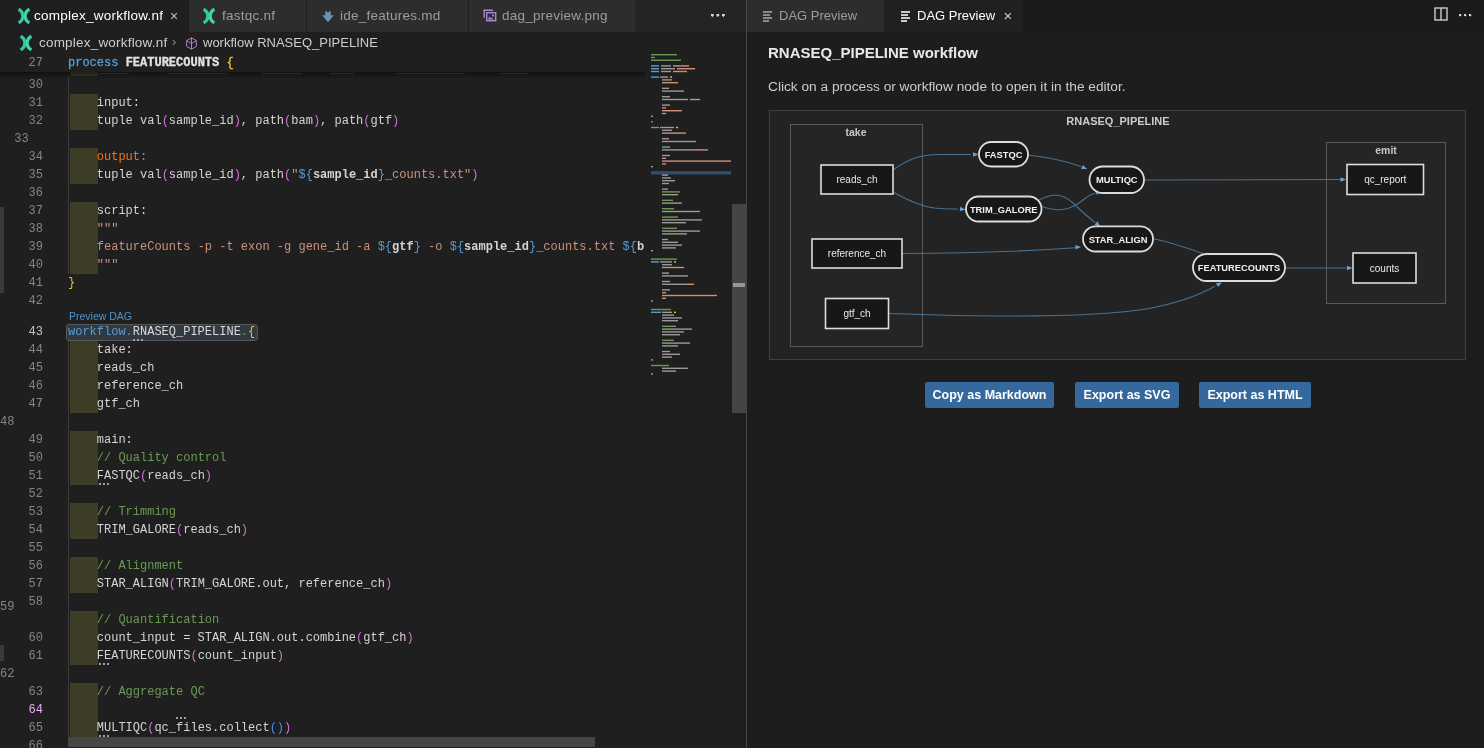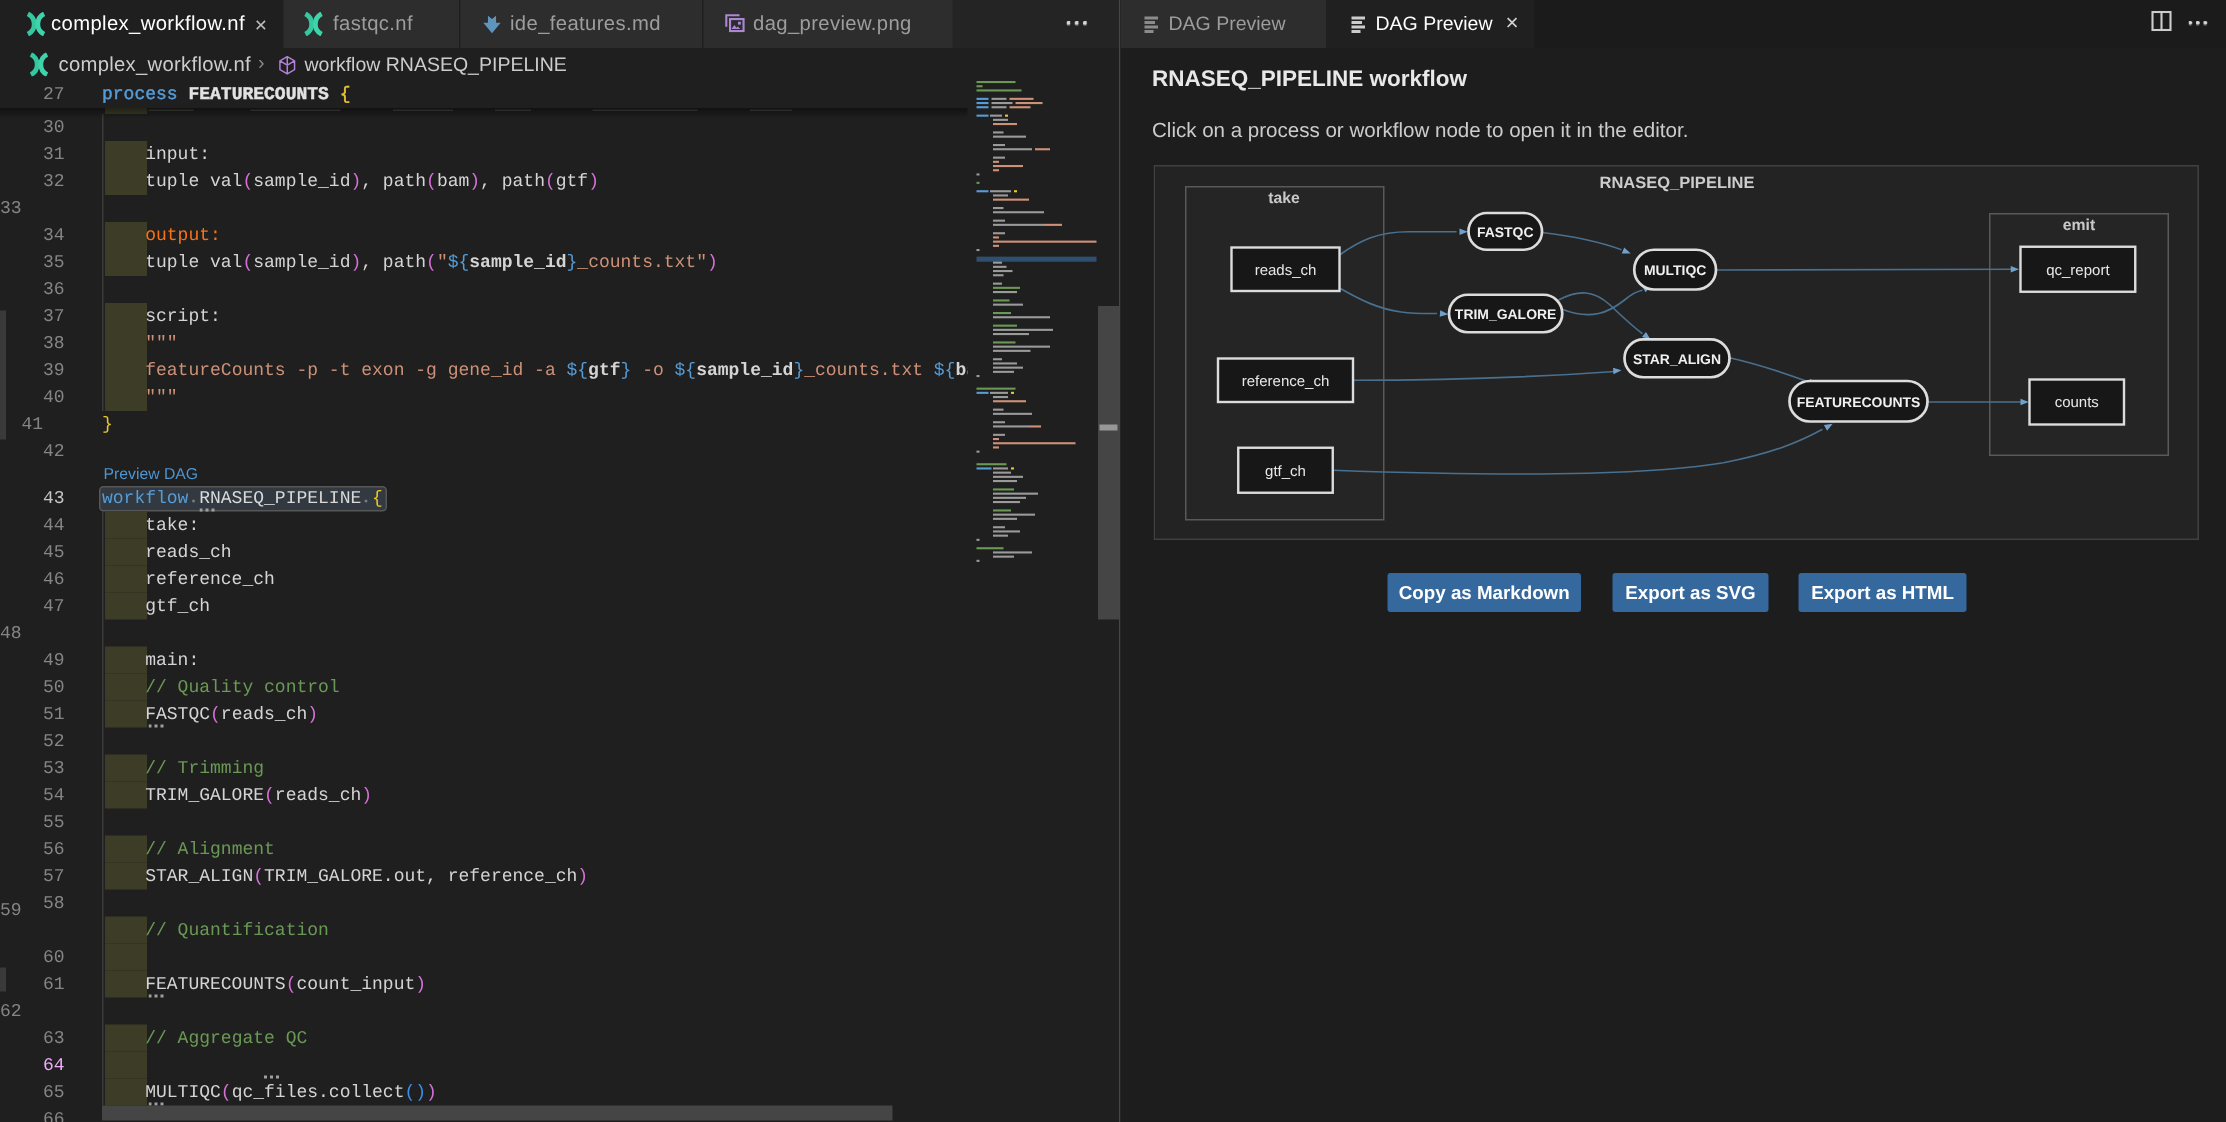--- a/index.html
+++ b/index.html
@@ -9,41 +9,41 @@
       <div style="position:absolute;left:68px;top:76px;width:1px;height:198px;background:#3a3a3a"></div>
       <div style="position:absolute;left:68px;top:341px;width:1px;height:396px;background:#3a3a3a"></div>
       <div style="position:absolute;left:66px;top:324px;width:192px;height:17px;background:#323940;border:1px solid #575757;border-radius:3px;box-sizing:border-box"></div>
       <div style="position:absolute;left:0;top:76px;width:43px;height:18px;line-height:18px;text-align:right;color:#858585">30</div>
       <div style="position:absolute;left:70px;top:94px;width:28px;height:18px;background:#3c3c27"></div>
       <div style="position:absolute;left:0;top:94px;width:43px;height:18px;line-height:18px;text-align:right;color:#858585">31</div>
       <div style="position:absolute;left:68px;top:94px;height:18px;line-height:18px;white-space:pre;color:#d4d4d4">    input:</div>
       <div style="position:absolute;left:70px;top:112px;width:28px;height:18px;background:#3c3c27"></div>
       <div style="position:absolute;left:0;top:112px;width:43px;height:18px;line-height:18px;text-align:right;color:#858585">32</div>
       <div style="position:absolute;left:68px;top:112px;height:18px;line-height:18px;white-space:pre;color:#d4d4d4">    tuple val<span style="color:#d670d6">(</span>sample_id<span style="color:#d670d6">)</span><span style="color:#d4d4d4">,</span> path<span style="color:#d670d6">(</span>bam<span style="color:#d670d6">)</span>, path<span style="color:#d670d6">(</span>gtf<span style="color:#d670d6">)</span></div>
-      <div style="position:absolute;left:0;top:130px;width:43px;height:18px;line-height:18px;text-align:left;color:#858585">33</div>
+      <div style="position:absolute;left:0;top:130px;width:43px;height:18px;line-height:18px;text-align:center;color:#858585">33</div>
       <div style="position:absolute;left:70px;top:148px;width:28px;height:18px;background:#3c3c27"></div>
       <div style="position:absolute;left:0;top:148px;width:43px;height:18px;line-height:18px;text-align:right;color:#858585">34</div>
       <div style="position:absolute;left:68px;top:148px;height:18px;line-height:18px;white-space:pre;color:#f97316">    output:</div>
       <div style="position:absolute;left:70px;top:166px;width:28px;height:18px;background:#3c3c27"></div>
       <div style="position:absolute;left:0;top:166px;width:43px;height:18px;line-height:18px;text-align:right;color:#858585">35</div>
       <div style="position:absolute;left:68px;top:166px;height:18px;line-height:18px;white-space:pre;color:#d4d4d4">    tuple val<span style="color:#d670d6">(</span>sample_id<span style="color:#d670d6">)</span>, path<span style="color:#d670d6">(</span><span style="color:#ce9178">"</span><span style="color:#569cd6">${</span><span style="font-weight:bold">sample_id</span><span style="color:#569cd6">}</span><span style="color:#ce9178">_counts.txt"</span><span style="color:#d670d6">)</span></div>
       <div style="position:absolute;left:0;top:184px;width:43px;height:18px;line-height:18px;text-align:right;color:#858585">36</div>
       <div style="position:absolute;left:70px;top:202px;width:28px;height:18px;background:#3c3c27"></div>
       <div style="position:absolute;left:0;top:202px;width:43px;height:18px;line-height:18px;text-align:right;color:#858585">37</div>
       <div style="position:absolute;left:68px;top:202px;height:18px;line-height:18px;white-space:pre;color:#d4d4d4">    script:</div>
       <div style="position:absolute;left:70px;top:220px;width:28px;height:18px;background:#3c3c27"></div>
       <div style="position:absolute;left:0;top:220px;width:43px;height:18px;line-height:18px;text-align:right;color:#858585">38</div>
       <div style="position:absolute;left:68px;top:220px;height:18px;line-height:18px;white-space:pre;color:#d4d4d4">    <span style="color:#ce9178">"""</span></div>
       <div style="position:absolute;left:70px;top:238px;width:28px;height:18px;background:#3c3c27"></div>
       <div style="position:absolute;left:0;top:238px;width:43px;height:18px;line-height:18px;text-align:right;color:#858585">39</div>
       <div style="position:absolute;left:68px;top:238px;height:18px;line-height:18px;white-space:pre;color:#d4d4d4">    <span style="color:#ce9178">featureCounts -p -t exon -g gene_id -a </span><span style="color:#569cd6">${</span><span style="font-weight:bold">gtf</span><span style="color:#569cd6">}</span><span style="color:#ce9178"> -o </span><span style="color:#569cd6">${</span><span style="font-weight:bold">sample_id</span><span style="color:#569cd6">}</span><span style="color:#ce9178">_counts.txt </span><span style="color:#569cd6">${</span><span style="font-weight:bold">bam</span></div>
       <div style="position:absolute;left:70px;top:256px;width:28px;height:18px;background:#3c3c27"></div>
       <div style="position:absolute;left:0;top:256px;width:43px;height:18px;line-height:18px;text-align:right;color:#858585">40</div>
       <div style="position:absolute;left:68px;top:256px;height:18px;line-height:18px;white-space:pre;color:#d4d4d4">    <span style="color:#ce9178">"""</span></div>
-      <div style="position:absolute;left:0;top:274px;width:43px;height:18px;line-height:18px;text-align:center;color:#858585">41</div>
+      <div style="position:absolute;left:0;top:274px;width:43px;height:18px;line-height:18px;text-align:right;color:#858585">41</div>
       <div style="position:absolute;left:68px;top:274px;height:18px;line-height:18px;white-space:pre;color:#d4d4d4"><span style="color:#e9c62c">}</span></div>
       <div style="position:absolute;left:0;top:292px;width:43px;height:18px;line-height:18px;text-align:right;color:#858585">42</div>
       <div style="position:absolute;left:0;top:323px;width:43px;height:18px;line-height:18px;text-align:right;color:#c6c6c6">43</div>
       <div style="position:absolute;left:68px;top:323px;height:18px;line-height:18px;white-space:pre;color:#d4d4d4"><span style="color:#569cd6">workflow</span> <span style="color:#d9d9d9">RNASEQ_PIPELINE</span> <span style="color:#e9c62c">{</span></div>
       <div style="position:absolute;left:70px;top:341px;width:28px;height:18px;background:#3c3c27"></div>
       <div style="position:absolute;left:0;top:341px;width:43px;height:18px;line-height:18px;text-align:right;color:#858585">44</div>
       <div style="position:absolute;left:68px;top:341px;height:18px;line-height:18px;white-space:pre;color:#d4d4d4">    take:</div>
       <div style="position:absolute;left:70px;top:359px;width:28px;height:18px;background:#3c3c27"></div>
       <div style="position:absolute;left:0;top:359px;width:43px;height:18px;line-height:18px;text-align:right;color:#858585">45</div>
       <div style="position:absolute;left:68px;top:359px;height:18px;line-height:18px;white-space:pre;color:#d4d4d4">    reads_ch</div>
@@ -76,20 +76,21 @@
       <div style="position:absolute;left:68px;top:557px;height:18px;line-height:18px;white-space:pre;color:#d4d4d4">    <span style="color:#6a9955">// Alignment</span></div>
       <div style="position:absolute;left:70px;top:575px;width:28px;height:18px;background:#3c3c27"></div>
       <div style="position:absolute;left:0;top:575px;width:43px;height:18px;line-height:18px;text-align:right;color:#858585">57</div>
       <div style="position:absolute;left:68px;top:575px;height:18px;line-height:18px;white-space:pre;color:#d4d4d4">    STAR_ALIGN<span style="color:#d670d6">(</span>TRIM_GALORE.out, reference_ch<span style="color:#d670d6">)</span></div>
       <div style="position:absolute;left:0;top:593px;width:43px;height:18px;line-height:18px;text-align:right;color:#858585">58</div>
       <div style="position:absolute;left:70px;top:611px;width:28px;height:18px;background:#3c3c27"></div>
       <div style="position:absolute;left:0;top:598px;width:43px;height:18px;line-height:18px;text-align:left;color:#858585">59</div>
       <div style="position:absolute;left:68px;top:611px;height:18px;line-height:18px;white-space:pre;color:#d4d4d4">    <span style="color:#6a9955">// Quantification</span></div>
       <div style="position:absolute;left:70px;top:629px;width:28px;height:18px;background:#3c3c27"></div>
       <div style="position:absolute;left:0;top:629px;width:43px;height:18px;line-height:18px;text-align:right;color:#858585">60</div>
+      <div style="position:absolute;left:68px;top:629px;height:18px;line-height:18px;white-space:pre;color:#d4d4d4">    count_input = STAR_ALIGN.out.combine<span style="color:#d670d6">(</span>gtf_ch<span style="color:#d670d6">)</span></div>
       <div style="position:absolute;left:70px;top:647px;width:28px;height:18px;background:#3c3c27"></div>
       <div style="position:absolute;left:0;top:647px;width:43px;height:18px;line-height:18px;text-align:right;color:#858585">61</div>
       <div style="position:absolute;left:68px;top:647px;height:18px;line-height:18px;white-space:pre;color:#d4d4d4">    FEATURECOUNTS<span style="color:#d670d6">(</span>count_input<span style="color:#d670d6">)</span></div>
       <div style="position:absolute;left:0;top:665px;width:43px;height:18px;line-height:18px;text-align:left;color:#858585">62</div>
       <div style="position:absolute;left:70px;top:683px;width:28px;height:18px;background:#3c3c27"></div>
       <div style="position:absolute;left:0;top:683px;width:43px;height:18px;line-height:18px;text-align:right;color:#858585">63</div>
       <div style="position:absolute;left:68px;top:683px;height:18px;line-height:18px;white-space:pre;color:#d4d4d4">    <span style="color:#6a9955">// Aggregate QC</span></div>
       <div style="position:absolute;left:70px;top:701px;width:28px;height:18px;background:#3c3c27"></div>
       <div style="position:absolute;left:0;top:701px;width:43px;height:18px;line-height:18px;text-align:right;color:#f0abfc">64</div>
       <div style="position:absolute;left:70px;top:719px;width:28px;height:18px;background:#3c3c27"></div>

